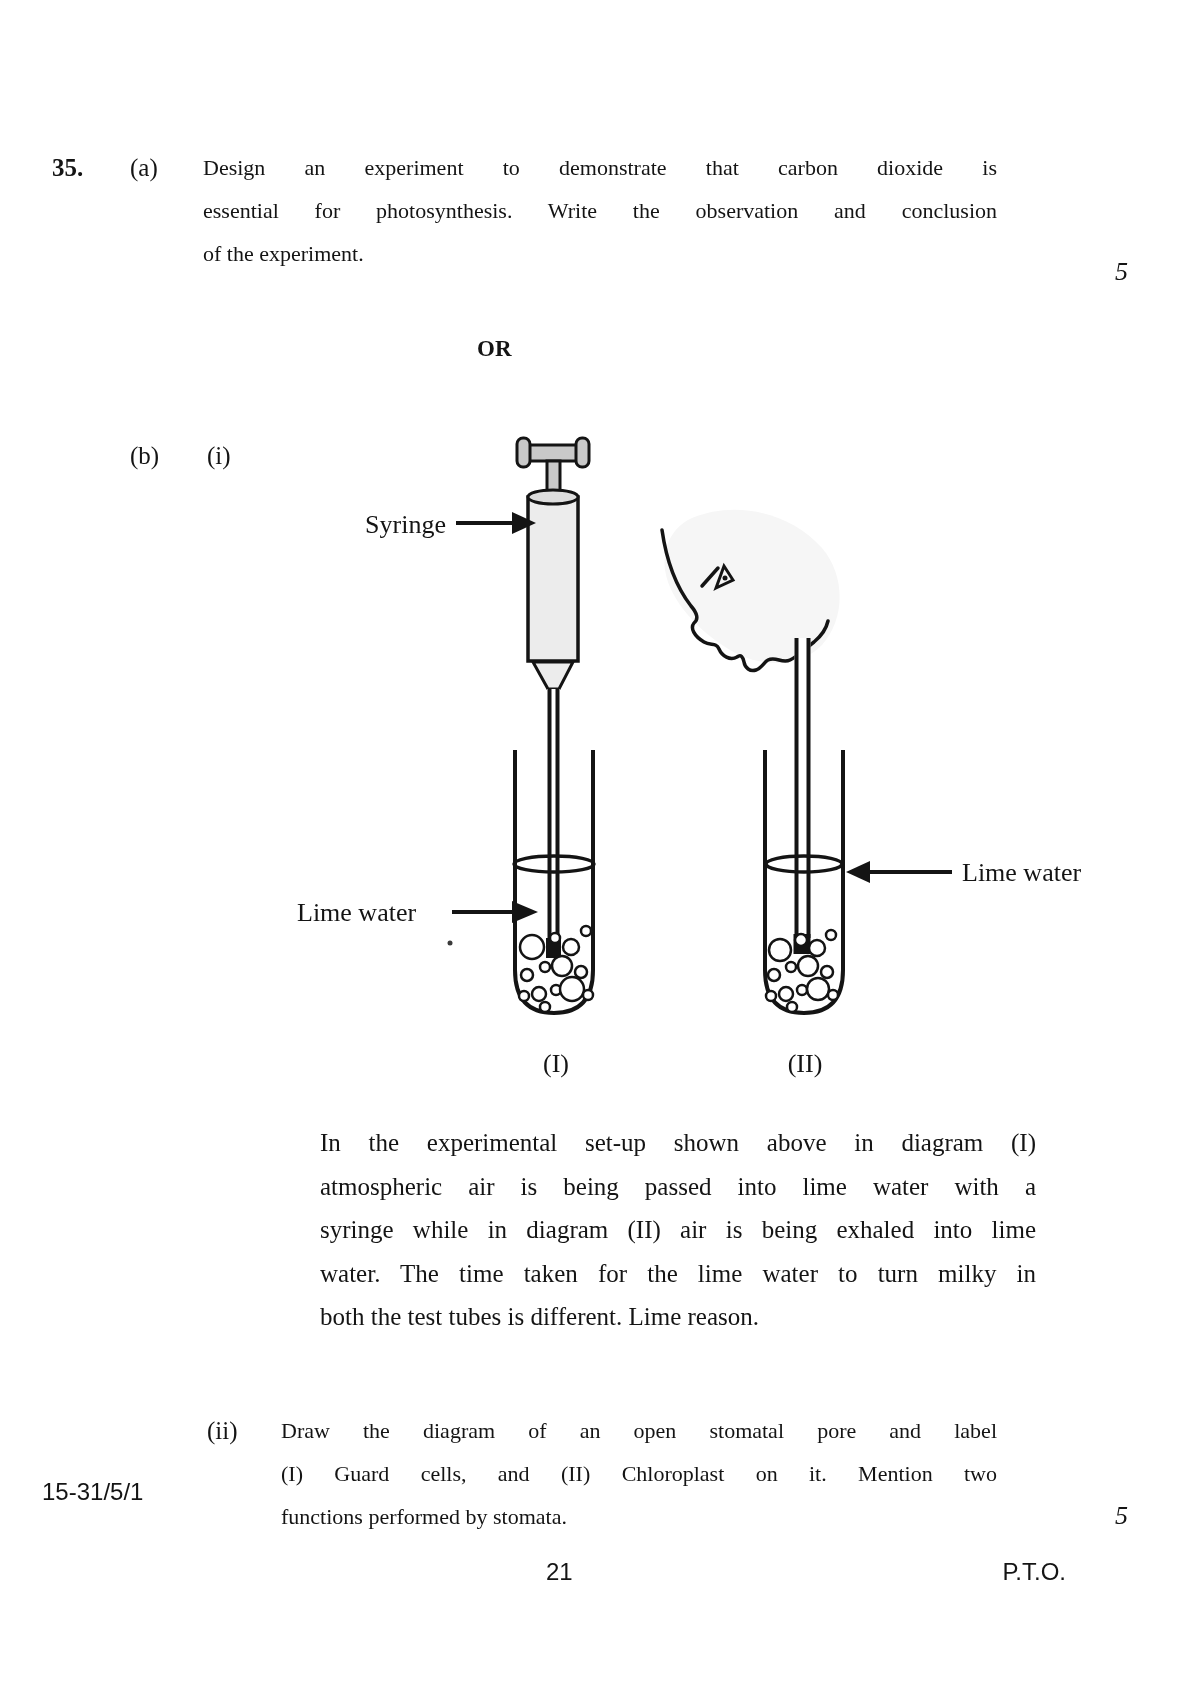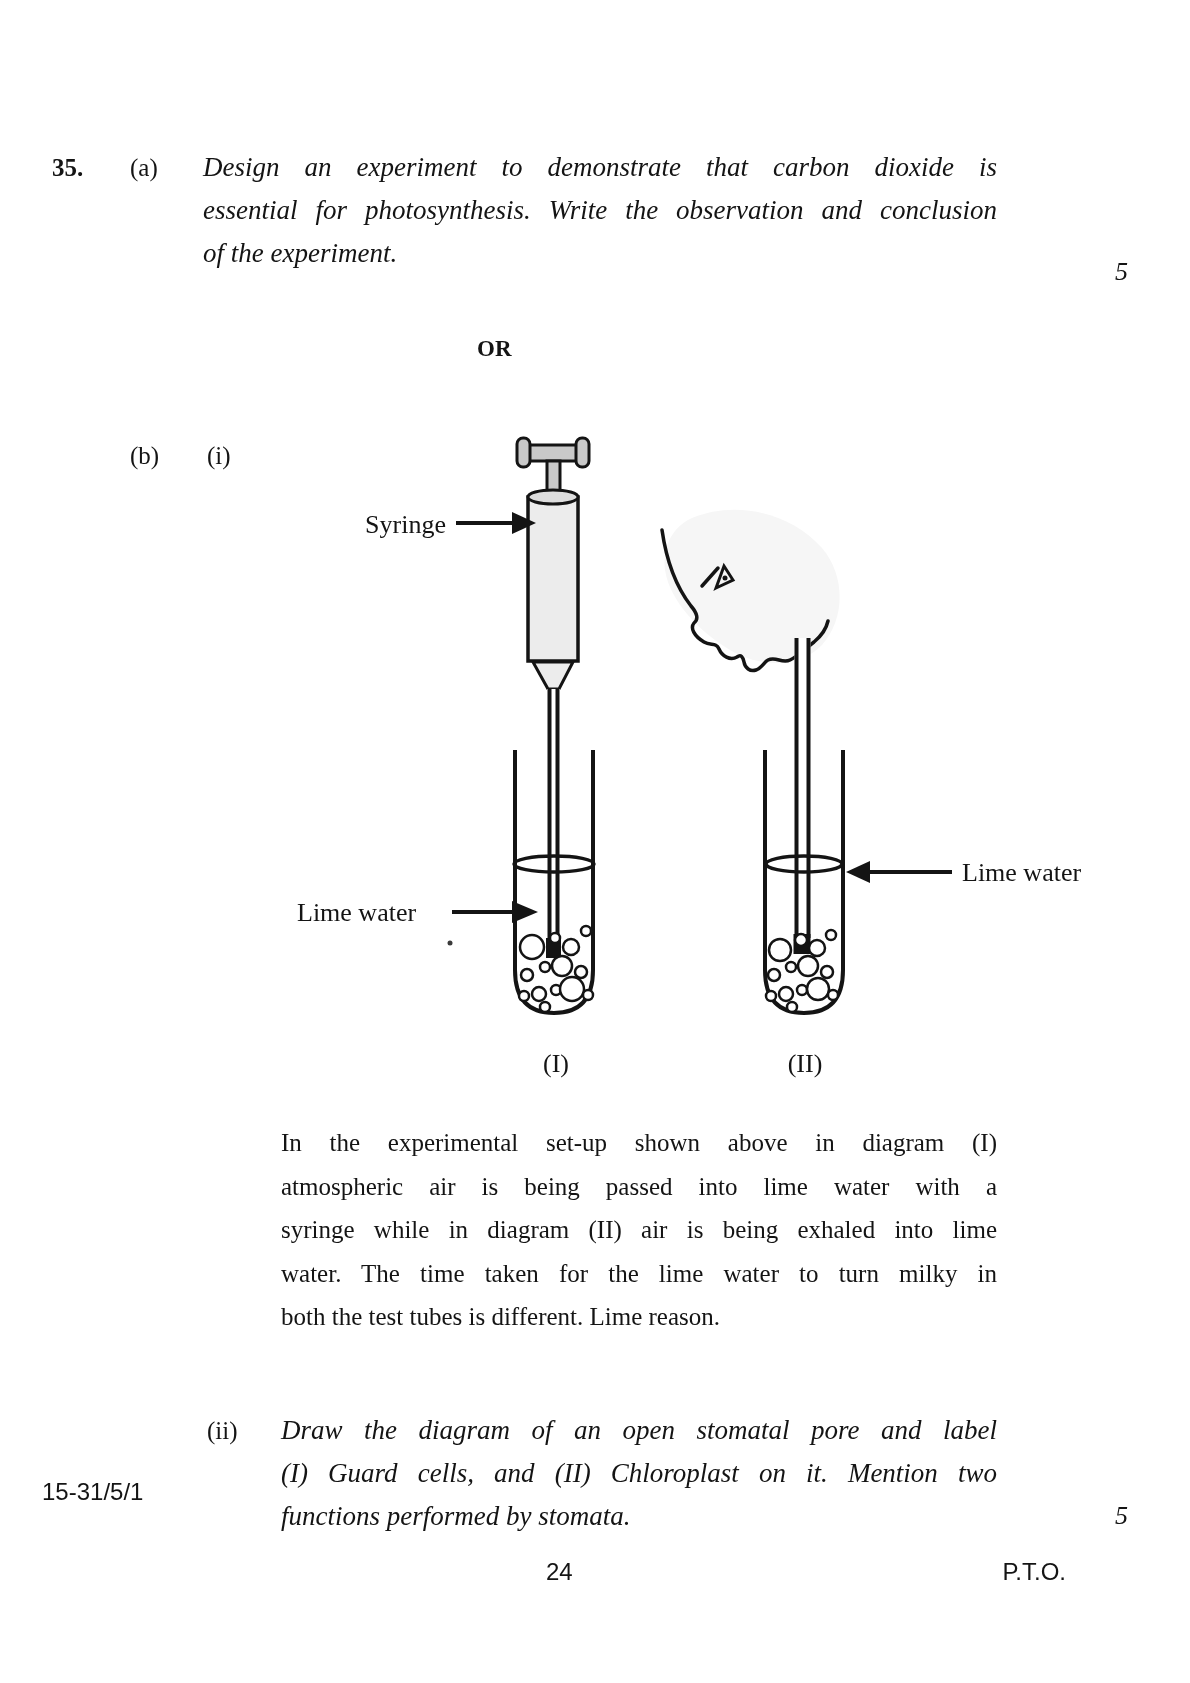--- a/index.html
+++ b/index.html
@@ -8,22 +8,22 @@
     width:1190px; height:1683px;
     margin:0 auto;
     background:#ffffff;
     font-family:"Liberation Serif", serif;
     color:#141414;
     overflow:hidden;
   }
   .abs { position:absolute; }
   .qnum { font-size:25px; line-height:43px; white-space:nowrap; }
   .bold { font-weight:bold; }
-  .para { font-size:27px; line-height:43px;font-style:italic; }
-  .para5 { font-size:25px; line-height:43.5px; }
+  .para { font-size:22px; line-height:43px; }
+  .para5 { font-size:25px; line-height:43.5px;margin-left:39px; }
   .j { text-align:justify; text-align-last:justify; }
   .last { text-align:left; }
   .marks { font-style:italic; font-size:26px; line-height:1; }
   .footer-txt { font-family:"Liberation Sans", sans-serif; font-size:24px; line-height:1; white-space:nowrap; }
   svg text { font-family:"Liberation Serif", serif; font-size:26px; fill:#141414; }
 </style>
 </head>
 <body>
 
 <div class="page">
@@ -157,16 +157,16 @@
 
   <div class="abs qnum" style="left:207px; top:1409px;">(ii)</div>
   <div class="abs para" style="left:281px; top:1409px; width:716px;">
     <div class="j">Draw the diagram of an open stomatal pore and label</div>
     <div class="j">(I) Guard cells, and (II) Chloroplast on it. Mention two</div>
     <div class="last">functions performed by stomata.</div>
   </div>
   <div class="abs marks" style="left:1115px; top:1503px;">5</div>
 
   <div class="abs footer-txt" style="left:42px; top:1480px;">15-31/5/1</div>
-  <div class="abs footer-txt" style="left:546px; top:1560px;">24</div>
+  <div class="abs footer-txt" style="left:546px; top:1560px;">21</div>
   <div class="abs footer-txt" style="right:124px; top:1560px;">P.T.O.</div>
 
 </div>
 
 </body></html>

